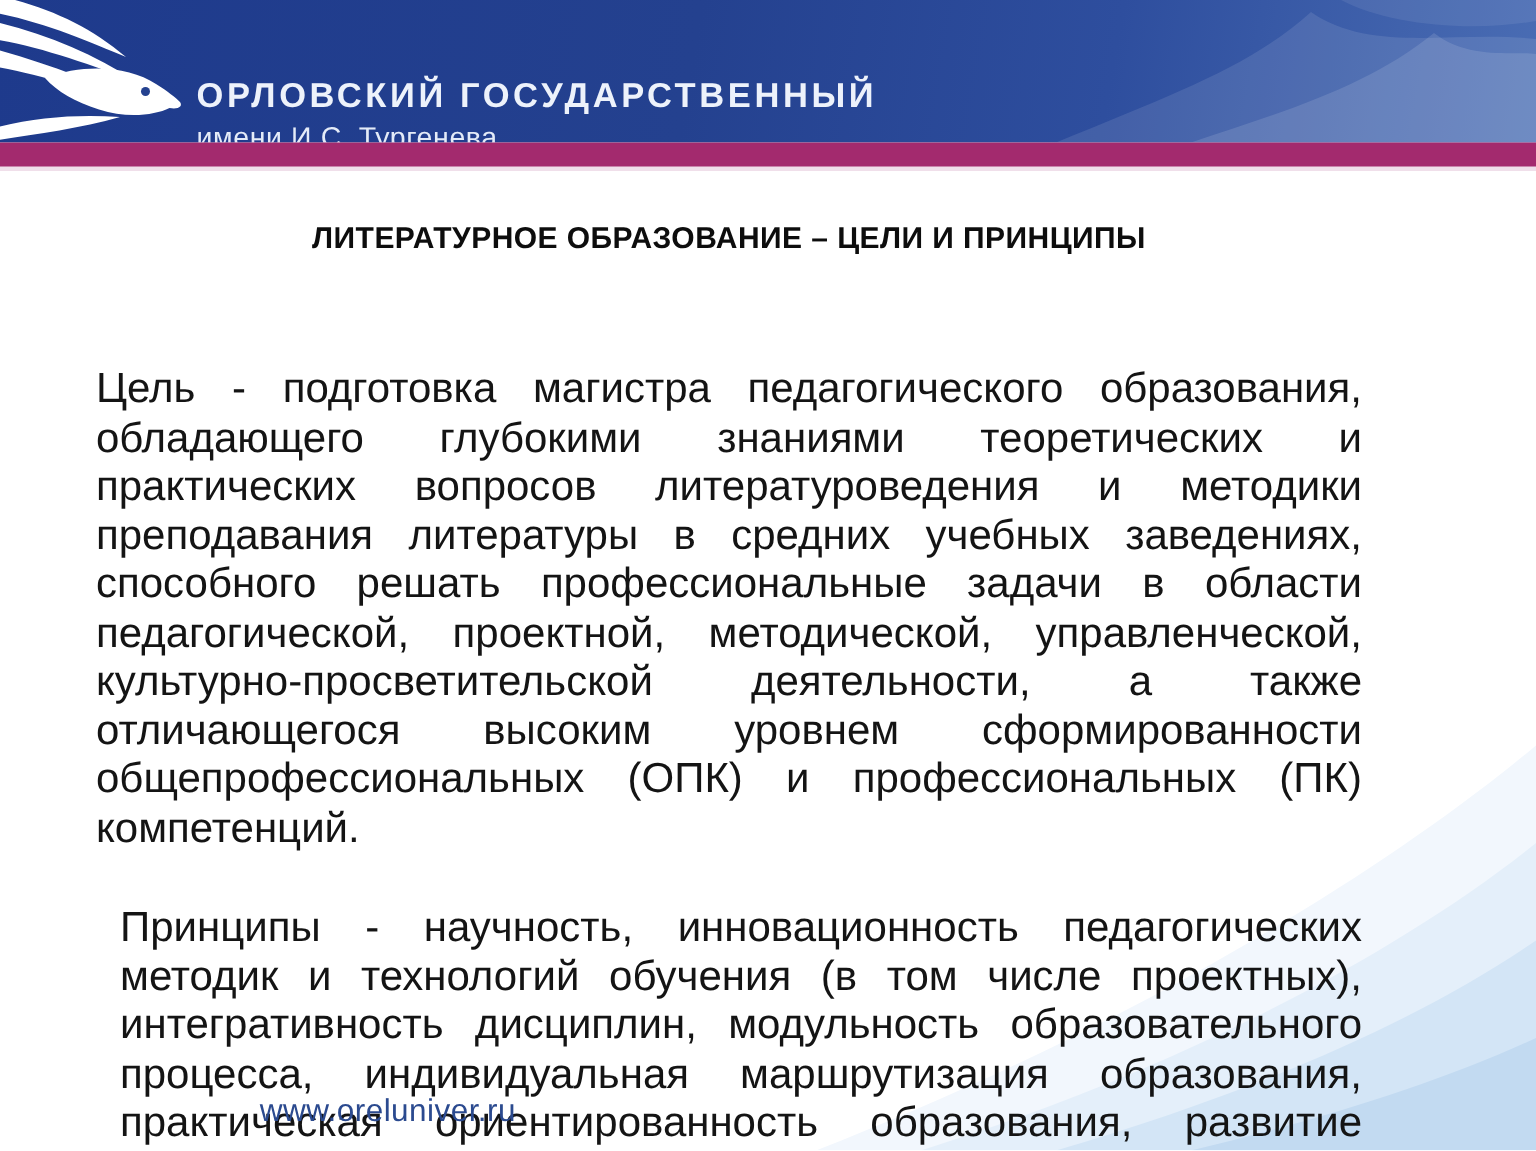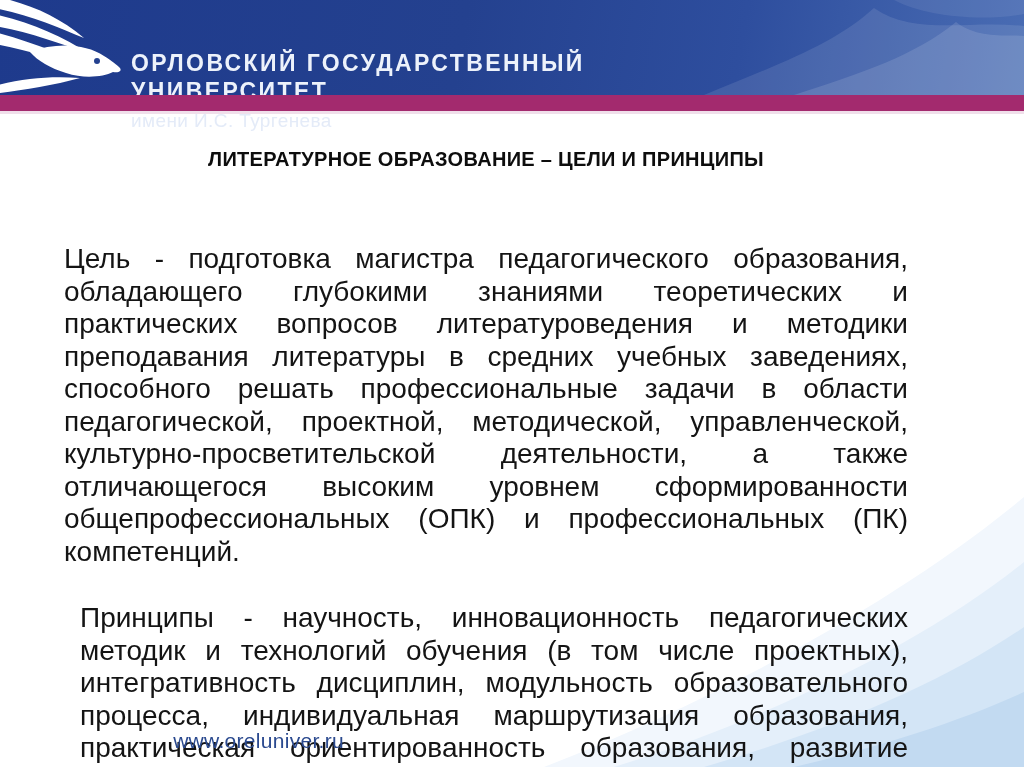--- a/index.html
+++ b/index.html
@@ -118,21 +118,20 @@
       <path d="M-6,-4 C30,4 58,16 84,38 C60,28 28,14 -6,8 Z" fill="#ffffff"></path>
       <path d="M-6,14 C30,22 62,36 90,54 C62,44 24,30 -6,26 Z" fill="#ffffff"></path>
       <path d="M-6,32 C32,42 66,56 94,68 C62,62 22,48 -6,44 Z" fill="#ffffff"></path>
       <path d="M30,52 C56,42 86,44 104,56 C112,61 117,65 120,68 C122,71 119,73 113,72 C103,77 84,79 66,73 C50,68 38,61 30,52 Z" fill="#ffffff"></path>
       <circle cx="97" cy="61" r="3" fill="#24418F"></circle>
       <path d="M-6,86 C22,78 52,76 80,78 C52,86 20,90 -6,94 Z" fill="#ffffff"></path>
     </svg>
 
     <div class="univ-name">
       <div class="univ-line1">ОРЛОВСКИЙ ГОСУДАРСТВЕННЫЙ</div>
-      <div class="univ-line2">УНИВЕРСИТЕТ</div>
       <div class="univ-line3">имени И.С. Тургенева</div>
     </div>
   </div>
 
   <div class="accent-stripe"></div>
 
   <svg class="corner-waves" viewBox="0 0 520 300" preserveAspectRatio="none" aria-hidden="true">
     <path d="M520,30 C400,130 220,230 40,300 L520,300 Z" fill="#F2F7FD"></path>
     <path d="M520,95 C420,175 270,250 110,300 L520,300 Z" fill="#E4EFFA"></path>
     <path d="M520,160 C440,215 330,262 200,300 L520,300 Z" fill="#D3E5F6"></path>

